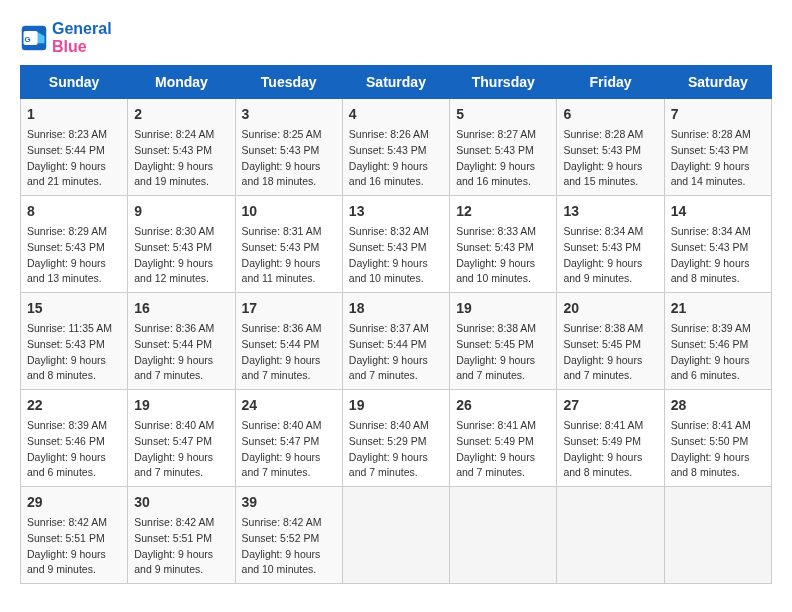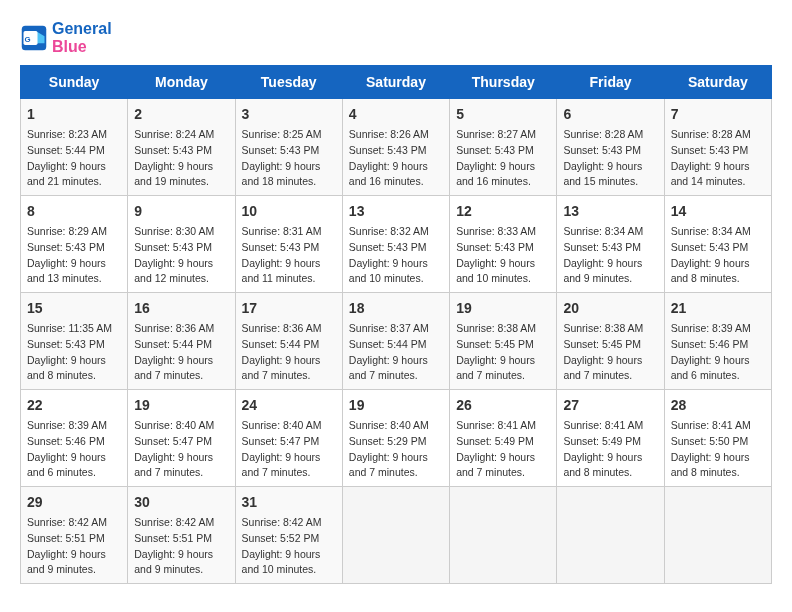--- a/index.html
+++ b/index.html
@@ -302,21 +302,21 @@
           <span>Sunset: 5:51 PM</span><br>
           <span>Daylight: 9 hours and 9 minutes.</span>
         </td>
         <td>
           <span class="day-num">30</span>
           <span>Sunrise: 8:42 AM</span><br>
           <span>Sunset: 5:51 PM</span><br>
           <span>Daylight: 9 hours and 9 minutes.</span>
         </td>
         <td>
-          <span class="day-num">31</span>
+          <span class="day-num">39</span>
           <span>Sunrise: 8:42 AM</span><br>
           <span>Sunset: 5:52 PM</span><br>
           <span>Daylight: 9 hours and 10 minutes.</span>
         </td>
         <td class="empty-cell"></td>
         <td class="empty-cell"></td>
         <td class="empty-cell"></td>
         <td class="empty-cell"></td>
       </tr>
     </tbody>

